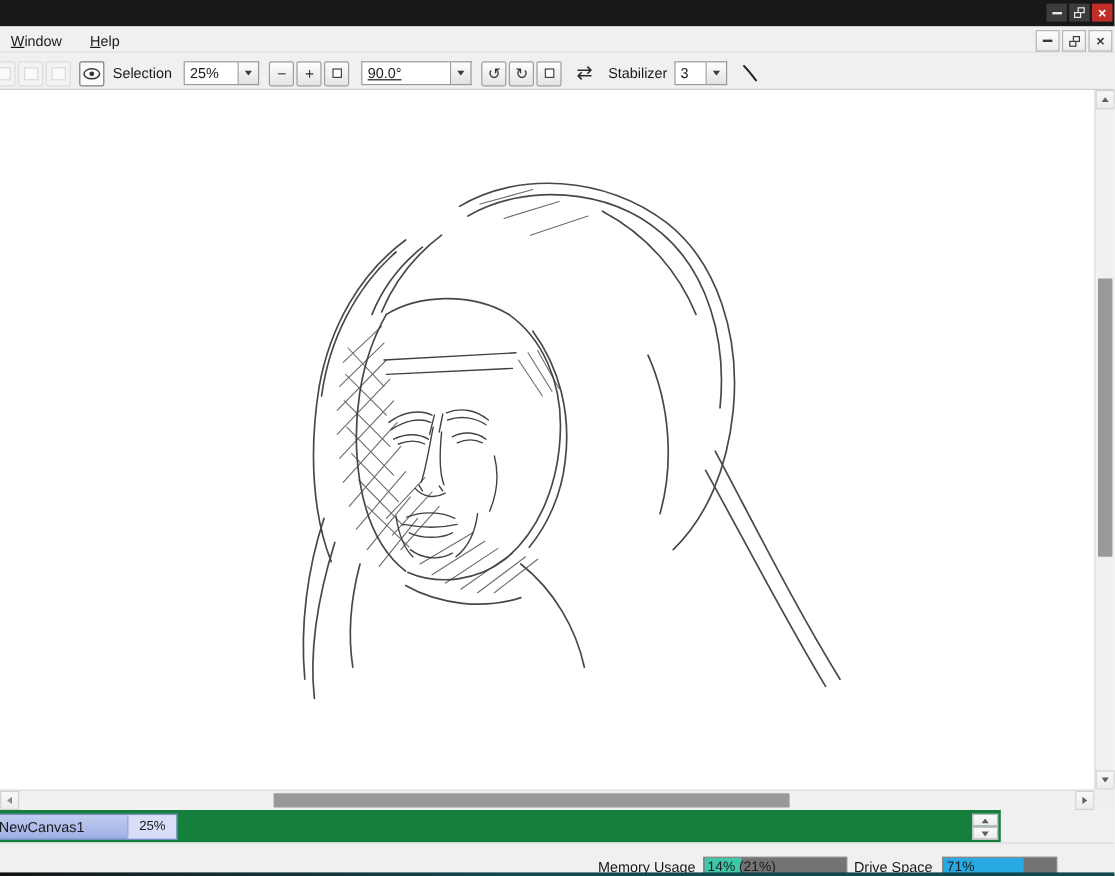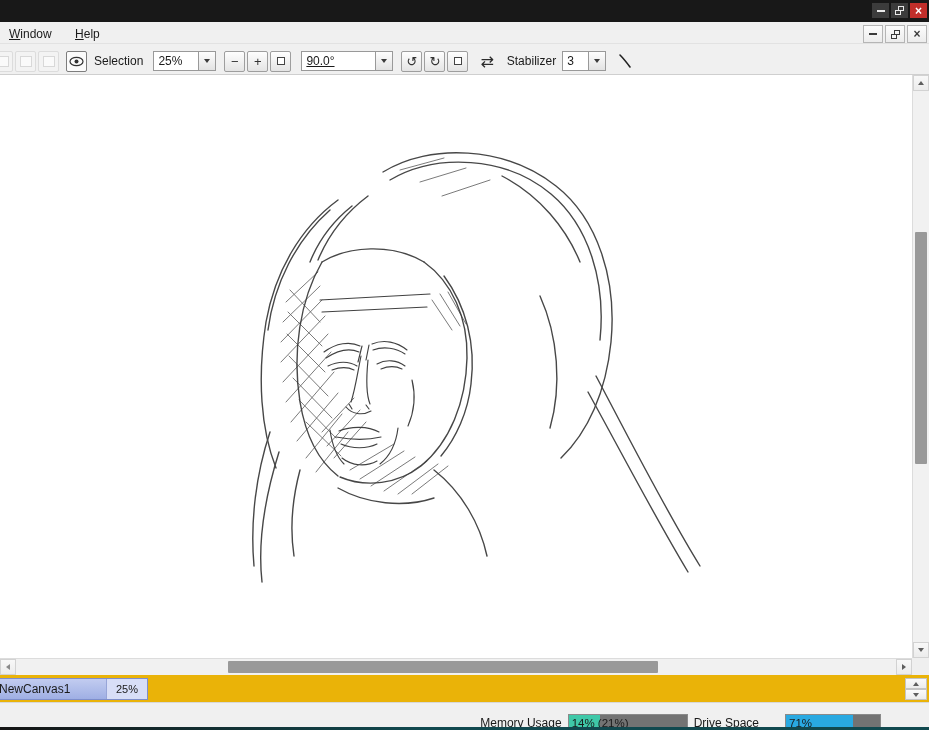--- a/index.html
+++ b/index.html
@@ -65,39 +65,39 @@
   .vs-up{left:0;top:0;} .vs-down{left:0;bottom:0;}
   .hs-left{left:0;top:0;} .hs-right{right:0;top:0;}
   .tri-up{width:0;height:0;border-left:3.5px solid transparent;border-right:3.5px solid transparent;border-bottom:4.5px solid #5e5e5e;}
   .tri-dn{width:0;height:0;border-left:3.5px solid transparent;border-right:3.5px solid transparent;border-top:4.5px solid #5e5e5e;}
   .tri-lf{width:0;height:0;border-top:3.5px solid transparent;border-bottom:3.5px solid transparent;border-right:4.5px solid #8a8a8a;}
   .tri-rt{width:0;height:0;border-top:3.5px solid transparent;border-bottom:3.5px solid transparent;border-left:4.5px solid #5e5e5e;}
   .vthumb{position:absolute;left:2px;right:2px;top:157px;height:232px;background:#999;border-radius:1px;}
   .hthumb{position:absolute;left:228px;width:430px;top:2px;height:12px;background:#999;border-radius:1px;}
 
   
-  .tabbar{position:absolute;left:0;top:675px;width:929px;height:27px;background:#eab308;}
+  .tabbar{position:absolute;left:0;top:675px;width:834px;height:27px;background:#15803d;}
   .tab{position:absolute;left:-6px;top:3px;width:154px;height:22px;box-sizing:border-box;
        border:1px solid #7e8ecb;background:linear-gradient(#c2ccf0,#9fafe4);display:flex;align-items:center;overflow:hidden;}
   .tab-title{padding-left:4px;white-space:nowrap;}
   .tab-zoom{position:absolute;right:0;top:0;bottom:0;width:40px;background:#d8def7;border-left:1px solid #97a5d8;
             display:flex;align-items:center;justify-content:center;font-size:11px;}
   .tab-scrolls{position:absolute;right:2px;top:3px;width:22px;height:22px;}
   .tsb{position:absolute;left:0;width:22px;height:11px;border:1px solid #c4c4c4;box-sizing:border-box;
        background:linear-gradient(#fafafa,#ececec);display:flex;align-items:center;justify-content:center;}
   .tsb.up{top:0;} .tsb.dn{top:11px;}
   .tsb .tri-up{border-bottom-width:4px;border-left-width:3px;border-right-width:3px;}
   .tsb .tri-dn{border-top-width:4px;border-left-width:3px;border-right-width:3px;}
 
   
   .statusbar{position:absolute;left:0;top:702px;width:929px;height:40px;background:#f0f0f0;border-top:1px solid #d8d8d8;
              box-sizing:border-box;display:flex;align-items:center;justify-content:flex-end;padding-right:48px;gap:6px;}
   .sb-label{white-space:nowrap;}
   .pbar{position:relative;height:17px;border:1px solid #8a8a8a;background:#737373;box-sizing:border-box;overflow:hidden;}
-  .pbar.mem{width:120px;} .pbar.drv{width:96px;margin-left:20px;}
+  .pbar.mem{width:120px;} .pbar.drv{width:96px;margin-left:2px;}
   .pfill{position:absolute;left:0;top:0;bottom:0;width:0;}
   .ptext{position:absolute;left:3px;top:0;bottom:0;display:flex;align-items:center;font-size:11.5px;white-space:nowrap;}
   .drv-label{margin-left:0;}
   .bottomedge{position:absolute;left:0;top:727px;width:929px;height:3px;background:linear-gradient(90deg,#141414,#11494f 45%,#11494f);}
 </style>
 </head>
 <body>
 
 <div class="app">
 

